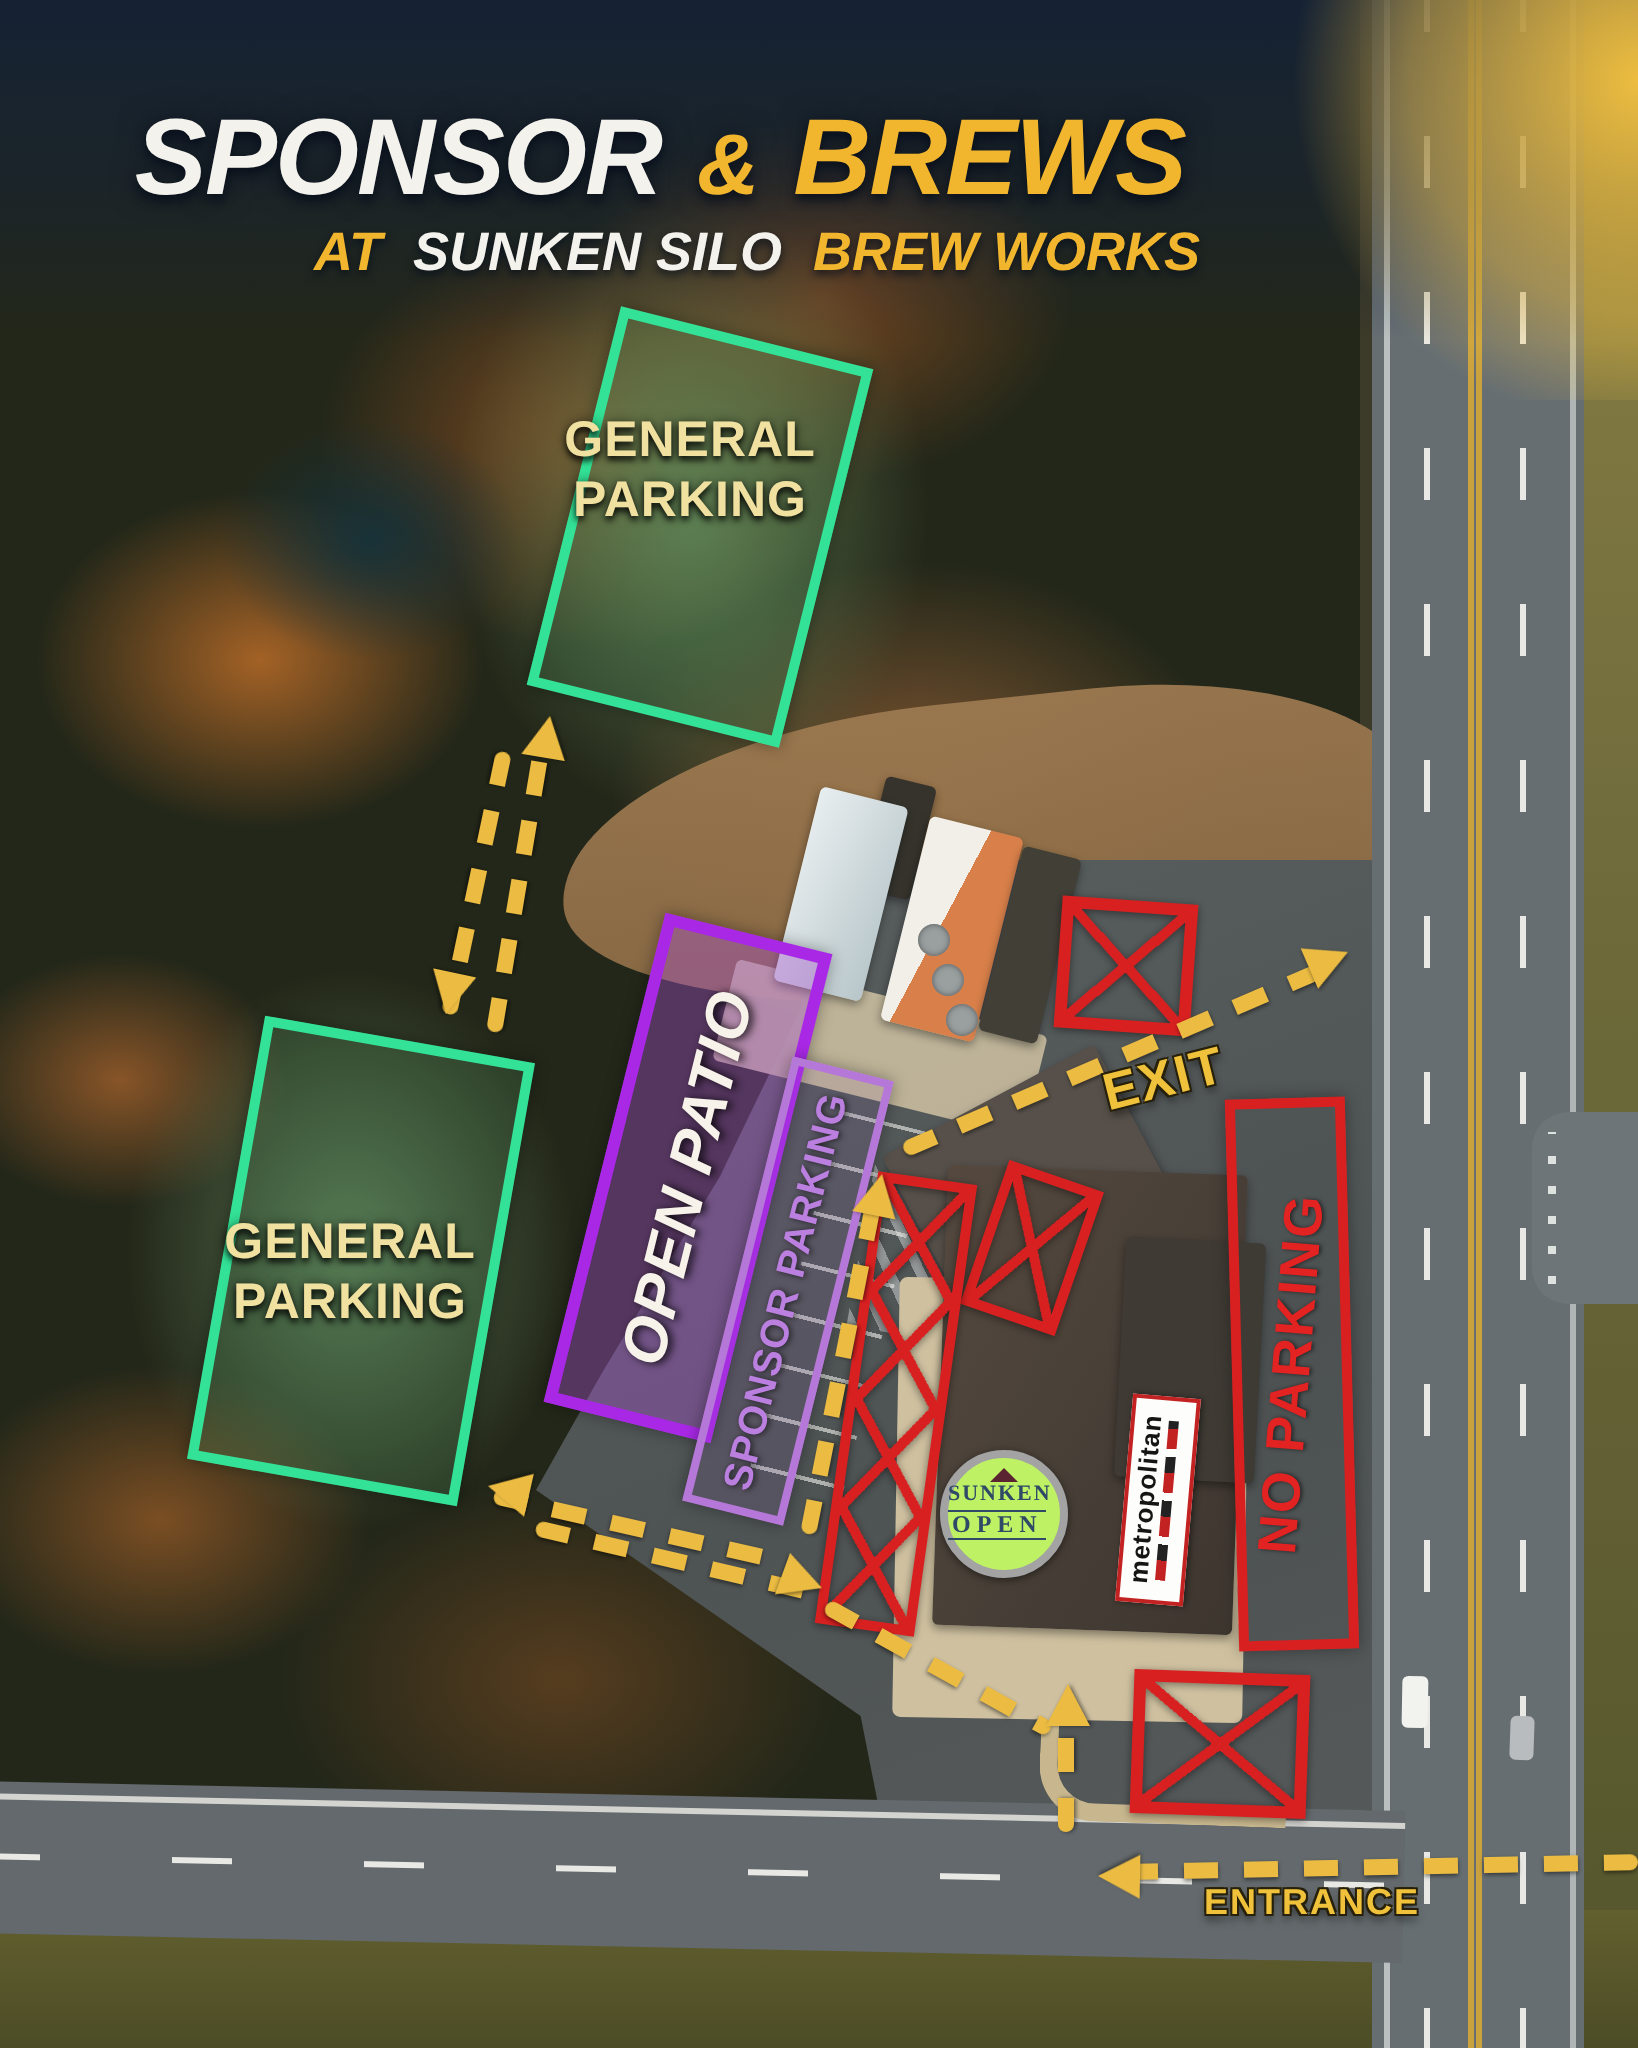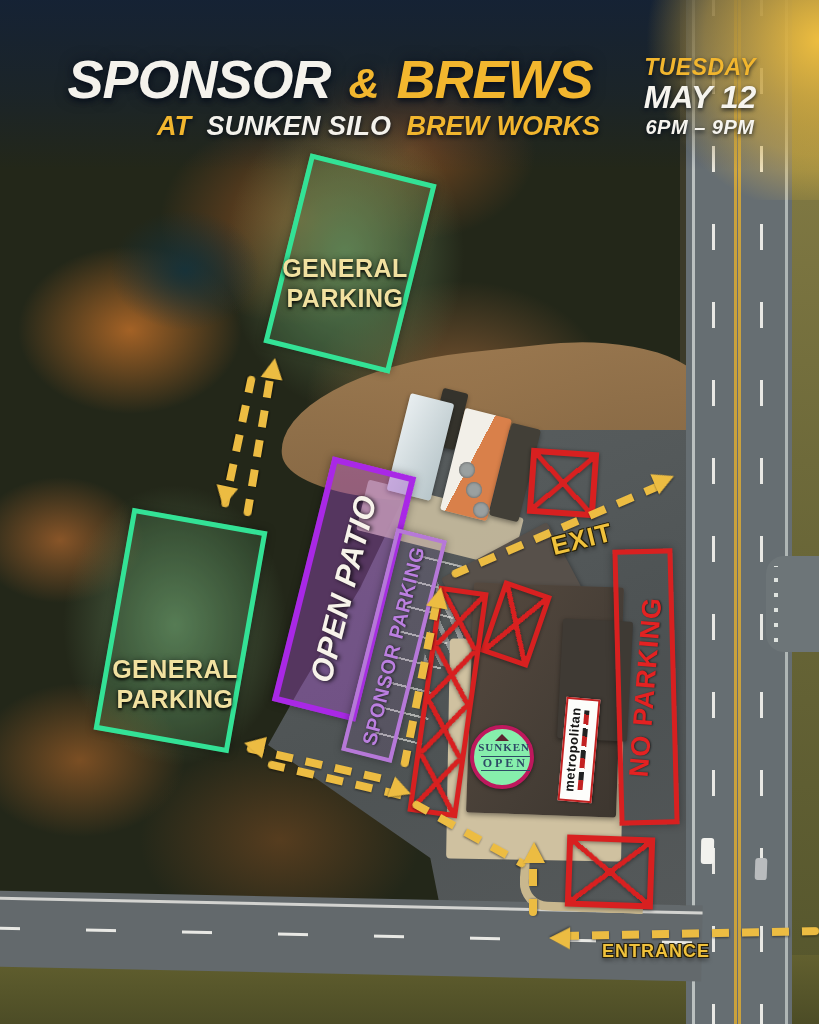--- a/index.html
+++ b/index.html
@@ -93,21 +93,21 @@
   .ev-date{color:#f6f4ee;font-weight:800;font-size:32px;line-height:1.0;}
   .ev-time{color:#f6f4ee;font-weight:700;font-size:20px;letter-spacing:.5px;margin-top:3px;}
 
   
   .zone{z-index:10;box-shadow:0 0 8px rgba(0,0,0,.35);}
   .zgreen{border:5px solid #33e296;background:rgba(90,170,110,.18);}
   .gp-top{left:285px;top:166px;width:120px;height:185px;transform:rotate(14deg);}
   .gp-west{left:112px;top:518px;width:127px;height:215px;transform:rotate(10deg);}
   .zlabel{z-index:12;color:#f1e1a0;font-weight:700;font-size:25px;line-height:1.2;
     text-align:center;letter-spacing:.5px;
-    text-shadow:0 2px 3px rgba(0,0,0,.85),0 0 6px rgba(0,0,0,.5);margin-top:48px;}
+    text-shadow:0 2px 3px rgba(0,0,0,.85),0 0 6px rgba(0,0,0,.5);}
   .gp-top-label{left:275px;top:205px;width:140px;}
   .gp-west-label{left:105px;top:606px;width:140px;}
   .patio{left:301px;top:463px;width:74px;height:240px;transform:rotate(14deg);
     border:6px solid #a928e6;background:rgba(168,80,210,.38);}
   .patio-label{position:absolute;left:50%;top:50%;transform:translate(-50%,-50%) rotate(-90deg);
     color:#f7f3ea;font-style:italic;font-weight:800;font-size:31px;white-space:nowrap;
     letter-spacing:.5px;text-shadow:0 2px 4px rgba(0,0,0,.85);}
   .sponsor{left:368px;top:531px;width:44px;height:221px;transform:rotate(14deg);
     border:4px solid #b678d8;background:rgba(150,90,190,.12);}
   .sponsor-label{position:absolute;left:50%;top:50%;transform:translate(-50%,-50%) rotate(-90deg);
@@ -136,21 +136,21 @@
     filter:drop-shadow(0 1px 1px rgba(0,0,0,.5));}
   .ah{z-index:11;width:0;height:0;border-top:11px solid transparent;
     border-bottom:11px solid transparent;border-left:21px solid #ecbc42;
     transform-origin:100% 50%;filter:drop-shadow(0 1px 1px rgba(0,0,0,.5));}
   .routelabel{z-index:12;color:#f0c23c;font-weight:800;font-size:26px;letter-spacing:1px;
     text-align:center;white-space:nowrap;
     text-shadow:-1px -1px 0 #27200a,1px -1px 0 #27200a,-1px 1px 0 #27200a,1px 1px 0 #27200a,0 3px 4px rgba(0,0,0,.55);}
 
   
   .silo-logo{left:470px;top:725px;width:64px;height:64px;z-index:9;border-radius:50%;
-    background:#86efac;border:4px solid #be185d;box-sizing:border-box;text-align:right;
+    background:#bef264;border:4px solid #a3a3a3;box-sizing:border-box;text-align:left;
     font-family:"Liberation Serif",serif;color:#2e4a66;box-shadow:0 1px 4px rgba(0,0,0,.5);}
   .silo-roof{width:0;height:0;margin:5px auto 0;border-left:7px solid transparent;
     border-right:7px solid transparent;border-bottom:7px solid #5a2530;}
   .silo-l1{font-size:11px;font-weight:700;letter-spacing:1px;line-height:1.1;}
   .silo-l2{font-size:12px;font-weight:700;letter-spacing:3px;line-height:1.1;
     border-top:1px solid #2e4a66;border-bottom:1px solid #2e4a66;display:inline-block;padding:0 2px;}
   .metro-logo{left:527px;top:733px;width:104px;height:34px;z-index:9;background:#fdfdfb;
     border:2px solid #c32222;box-sizing:border-box;transform:rotate(-85deg);
     text-align:center;box-shadow:0 1px 3px rgba(0,0,0,.5);}
   .metro-text{color:#151515;font-weight:800;font-size:13px;letter-spacing:.5px;line-height:17px;}
@@ -206,25 +206,20 @@
   <div class="abs title">
     <span class="t-white">SPONSOR</span>
     <span class="t-amp">&amp;</span>
     <span class="t-yellow">BREWS</span>
   </div>
   <div class="abs subtitle">
     <span class="t-yellow">AT</span><span class="gap"></span>
     <span class="t-white">SUNKEN SILO</span><span class="gap"></span>
     <span class="t-yellow">BREW WORKS</span>
   </div>
-  <div class="abs event">
-    <div class="ev-day">TUESDAY</div>
-    <div class="ev-date">MAY 12</div>
-    <div class="ev-time">6PM – 9PM</div>
-  </div>
 
   <div class="abs zone zgreen gp-top"></div>
   <div class="abs zlabel gp-top-label">GENERAL PARKING</div>
   <div class="abs zone zgreen gp-west"></div>
   <div class="abs zlabel gp-west-label">GENERAL PARKING</div>
 
   <div class="abs zone patio">
     <span class="patio-label">OPEN PATIO</span>
   </div>
   <div class="abs zone sponsor">

